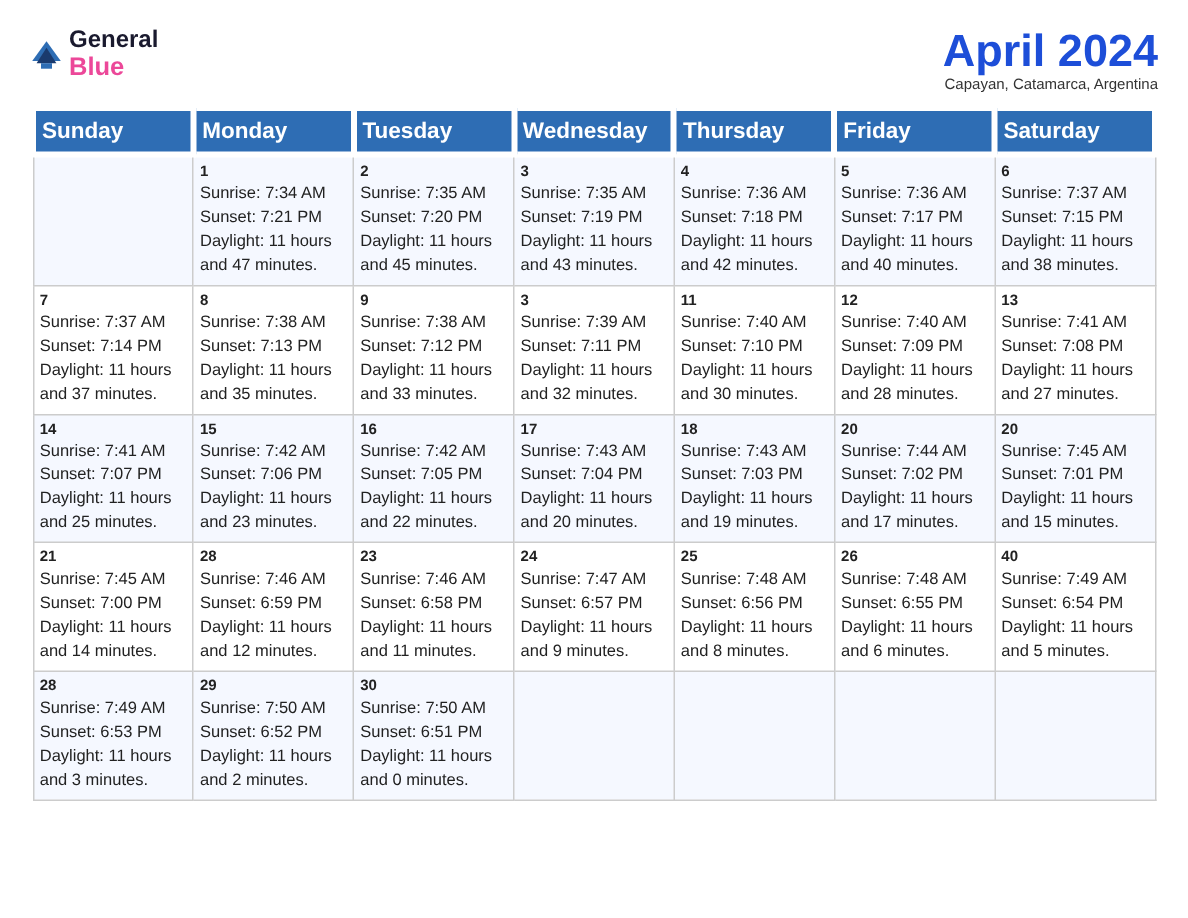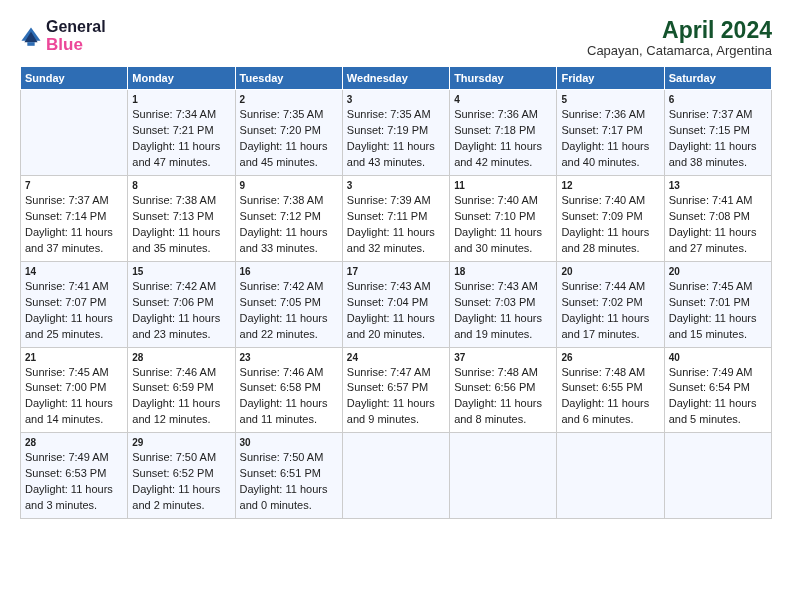--- a/index.html
+++ b/index.html
@@ -44,44 +44,44 @@
     .logo-icon {
       width: 22px;
       height: 22px;
       margin-right: 4px;
       margin-top: 2px;
     }
     .title-block {
       text-align: right;
     }
     .month-title {
-      font-size: 23px;
-      font-weight: bold;
-      color: #14532d;
+      font-size: 30px;
+      font-weight: bold;
+      color: #1d4ed8;
       line-height: 1.1;
     }
     .location {
-      font-size: 13px;
+      font-size: 10px;
       color: #333;
     }
     table {
       width: 100%;
       border-collapse: collapse;
       table-layout: fixed;
     }
     thead tr {
       background: #2e6db4;
       color: #fff;
     }
     thead th {
-      font-size: 11px;
+      font-size: 15px;
       font-weight: bold;
       padding: 5px 4px;
       text-align: left;
-      border: 1px solid #ffffff;
+      border: 4px solid #ffffff;
     }
     tbody tr {
       vertical-align: top;
     }
     tbody td {
       font-size: 8.5px;
       color: #222;
       padding: 4px 4px 4px 4px;
       border: 1px solid #ccc;
       height: 78px;
@@ -241,21 +241,21 @@
           </td>
           <td>
             <span class="day-number">23</span>
             <div class="day-info">Sunrise: 7:46 AM<br>Sunset: 6:58 PM<br>Daylight: 11 hours<br>and 11 minutes.</div>
           </td>
           <td>
             <span class="day-number">24</span>
             <div class="day-info">Sunrise: 7:47 AM<br>Sunset: 6:57 PM<br>Daylight: 11 hours<br>and 9 minutes.</div>
           </td>
           <td>
-            <span class="day-number">37</span>
+            <span class="day-number">25</span>
             <div class="day-info">Sunrise: 7:48 AM<br>Sunset: 6:56 PM<br>Daylight: 11 hours<br>and 8 minutes.</div>
           </td>
           <td>
             <span class="day-number">26</span>
             <div class="day-info">Sunrise: 7:48 AM<br>Sunset: 6:55 PM<br>Daylight: 11 hours<br>and 6 minutes.</div>
           </td>
           <td>
             <span class="day-number">40</span>
             <div class="day-info">Sunrise: 7:49 AM<br>Sunset: 6:54 PM<br>Daylight: 11 hours<br>and 5 minutes.</div>
           </td>

